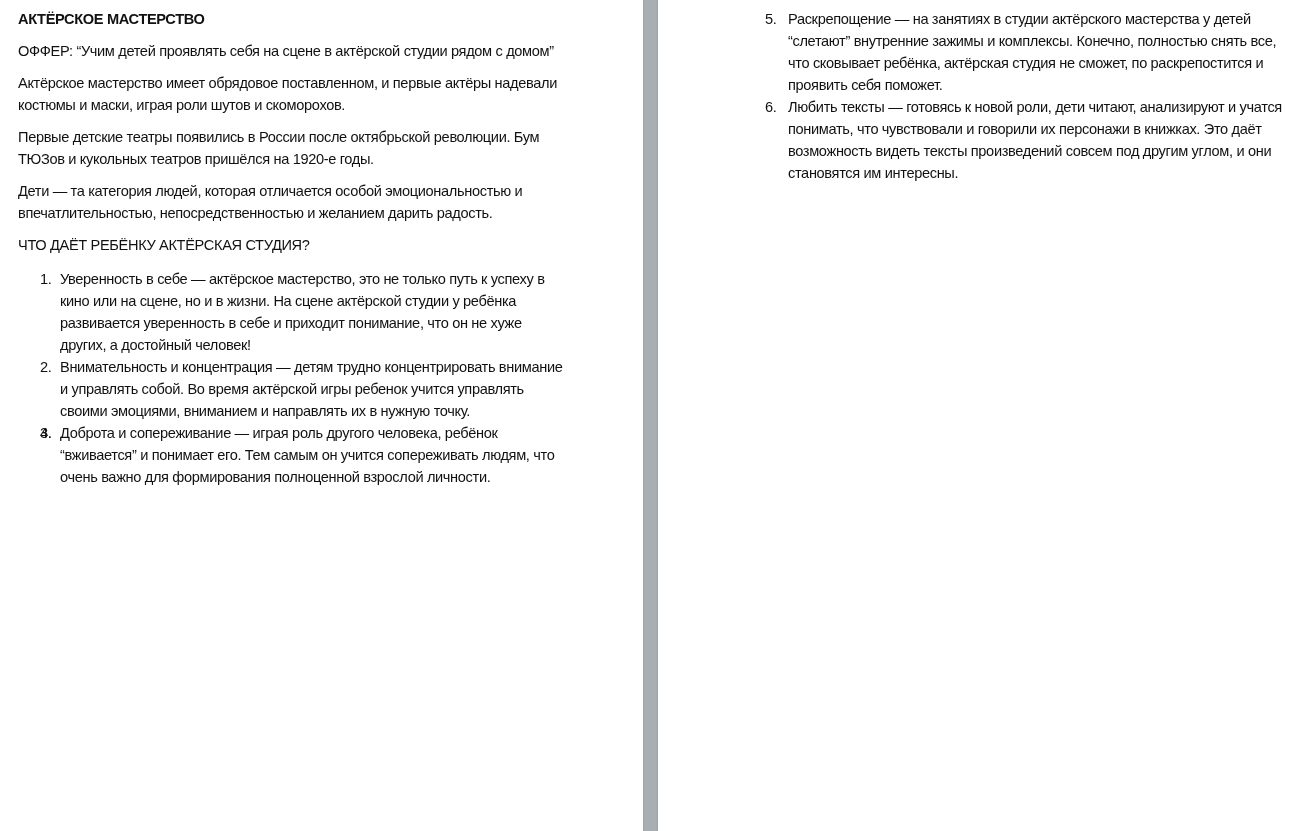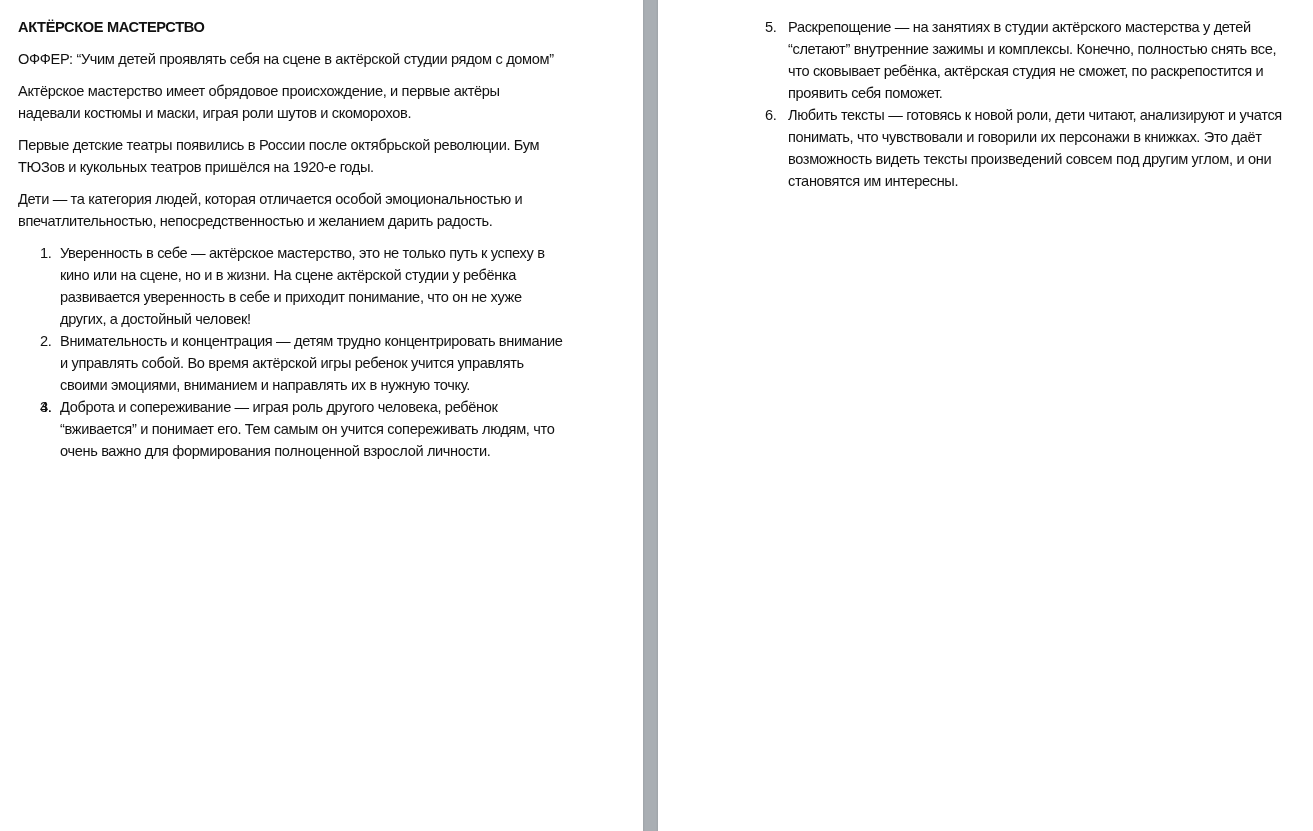--- a/index.html
+++ b/index.html
@@ -10,21 +10,21 @@
       overflow: hidden;
       background: #ffffff;
     }
     body {
       position: relative;
       font-family: "Liberation Sans", "DejaVu Sans", sans-serif;
       color: #111111;
     }
     .page {
       position: absolute;
-      top: 12px;
+      top: 4px;
       background: #ffffff;
       height: 610px;
       overflow: hidden;
     }
     .page-left {
       left: 0;
       width: 643px;
     }
     .page-right {
       left: 658px;
@@ -92,24 +92,25 @@
 </head>
 <body>
 
 <div class="page page-left">
   <div class="content-left">
     <p class="title">АКТЁРСКОЕ МАСТЕРСТВО</p>
 
     <p><span class="u">ОФФЕР</span><span>: </span><span>“Учим детей проявлять себя на сцене в актёрской студии рядом с домом”</span></p>
 
 
-    <p>Актёрское мастерство имеет обрядовое происхождение, и первые актёры надевали костюмы и маски, играя роли шутов и скоморохов.</p>
+    <p>Актёрское мастерство имеет обрядовое поставленном, и первые актёры надевали костюмы и маски, играя роли шутов и скоморохов.</p>
     <p>Первые детские театры появились в России после октябрьской революции. Бум ТЮЗов и кукольных театров пришёлся на 1920-е годы.</p>
     <p>Дети — та категория людей, которая отличается особой эмоциональностью и впечатлительностью, непосредственностью и желанием дарить радость.</p>
 
+    <p class="section-heading"><span class="u">ЧТО ДАЁТ РЕБЁНКУ АКТЁРСКАЯ СТУДИЯ?</span></p>
 
     <ol>
       <li>
         <span class="num">1.</span>
         <span>Уверенность в себе — актёрское мастерство, это не только путь к успеху в кино или на сцене, но и в жизни. На сцене актёрской студии у ребёнка развивается уверенность в себе и приходит понимание, что он не хуже других, а достойный человек!</span>
       </li>
       <li>
         <span class="num">2.</span>
         <span>Внимательность и концентрация — детям трудно концентрировать внимание и управлять собой. Во время актёрской игры ребенок учится управлять своими эмоциями, вниманием и направлять их в нужную точку.</span>
       </li>

